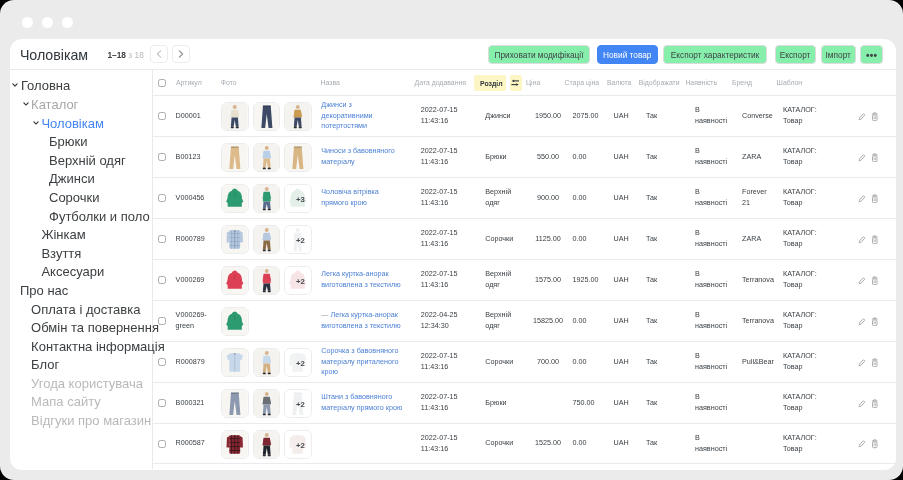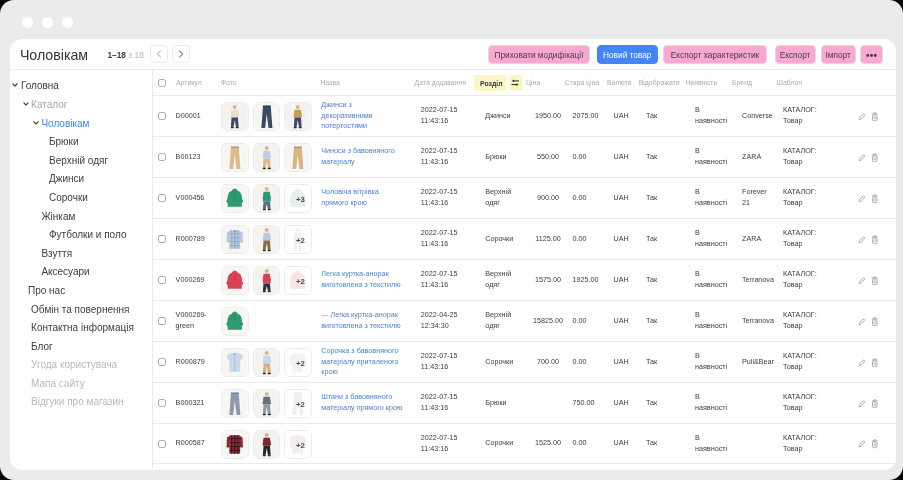--- a/index.html
+++ b/index.html
@@ -7,28 +7,28 @@
   .frame { position:absolute; inset:0; width:903px; height:480px; background:#ebebeb; border-radius:14px; overflow:hidden; }
   .dot { position:absolute; top:16.5px; width:11px; height:11px; border-radius:50%; background:#fff; }
   .panel { position:absolute; left:10px; top:39px; width:886px; height:431px; background:#fff; border-radius:12px; overflow:hidden; }
 
   
   .pagehead { position:relative; height:31px; border-bottom:1px solid #e9e9e9; }
   .title { position:absolute; left:9.9px; top:8.6px; font-size:14.2px; line-height:14px; color:#32373c; }
   .range { position:absolute; left:97.4px; top:10.8px; font-size:8.4px; font-weight:bold; color:#3a3f44; }
   .range .of { font-weight:normal; color:#b7b7b7; }
   .navbtn { position:absolute; top:6px; width:18px; height:18px; border:1px solid #ececec; border-radius:4px; background:#fff; display:flex; align-items:center; justify-content:center; }
-  .tbtn { position:absolute; top:5.8px; height:19.5px; border:1px solid #dcdcdc; border-radius:4px; background:#f9a8d4; font-size:8.3px; color:#3f4246; display:flex; align-items:center; justify-content:center; white-space:nowrap; }
+  .tbtn { position:absolute; top:5.8px; height:19.5px; border:1px solid #dcdcdc; border-radius:4px; background:#86efac; font-size:8.3px; color:#3f4246; display:flex; align-items:center; justify-content:center; white-space:nowrap; }
   .tbtn.primary { background:#4285f4; border-color:#4285f4; color:#fff; }
   .tbtn.morebtn { font-size:10px; font-weight:bold; letter-spacing:.3px; padding-top:1px; }
 
   
   .content { position:relative; display:flex; height:399px; }
   .sidebar { width:142.5px; border-right:1px solid #e9e9e9; padding-top:6.1px; flex:none; }
-  .snode { position:relative; height:18.6px; display:flex; align-items:center; font-size:10px; color:#3c4043; white-space:nowrap; }
+  .snode { position:relative; height:18.6px; display:flex; align-items:center; font-size:13px; color:#3c4043; white-space:nowrap; }
   .snode .chev { position:absolute; top:50%; transform:translateY(-50%); display:flex; }
   .snode .lbl { position:absolute; top:50%; transform:translateY(-50%); }
   .snode.muted .lbl { color:#a7a7a7; }
   .snode.active .lbl { color:#4285f4; }
   .snode.disabled .lbl { color:#b9b9b9; }
 
   .tablewrap { position:relative; flex:1; }
   .thead { position:relative; height:25px; }
   .thead .hcell { position:absolute; top:9px; font-size:6.9px; color:#a6abb2; white-space:nowrap; }
   .thead .chip { position:absolute; top:5px; height:16px; background:#fbf6c3; border-radius:2px; display:flex; align-items:center; }
@@ -107,33 +107,36 @@
           <div class="snode normal">
             <span class="lbl" style="left:39px">Верхній одяг</span>
           </div>
           <div class="snode normal">
             <span class="lbl" style="left:39px">Джинси</span>
           </div>
           <div class="snode normal">
             <span class="lbl" style="left:39px">Сорочки</span>
           </div>
           <div class="snode normal">
+            <span class="lbl" style="left:39px">Футболки и поло</span>
+          </div>
+          <div class="snode normal">
             <span class="lbl" style="left:31.4px">Жінкам</span>
           </div>
           <div class="snode normal">
-            <span class="lbl" style="left:39px">Футболки и поло</span>
-          </div>
-          <div class="snode normal">
             <span class="lbl" style="left:31.4px">Взуття</span>
           </div>
           <div class="snode normal">
             <span class="lbl" style="left:31.4px">Аксесуари</span>
           </div>
           <div class="snode normal">
-            <span class="lbl" style="left:18px">Про нас</span>
+            <span class="lbl" style="left:10px">Про нас</span>
+          </div>
+          <div class="snode normal">
+            <span class="lbl" style="left:21.1px">Оплата і доставка</span>
           </div>
           <div class="snode normal">
             <span class="lbl" style="left:21.1px">Обмін та повернення</span>
           </div>
           <div class="snode normal">
             <span class="lbl" style="left:21.1px">Контактна інформація</span>
           </div>
           <div class="snode normal">
             <span class="lbl" style="left:21.1px">Блог</span>
           </div>

